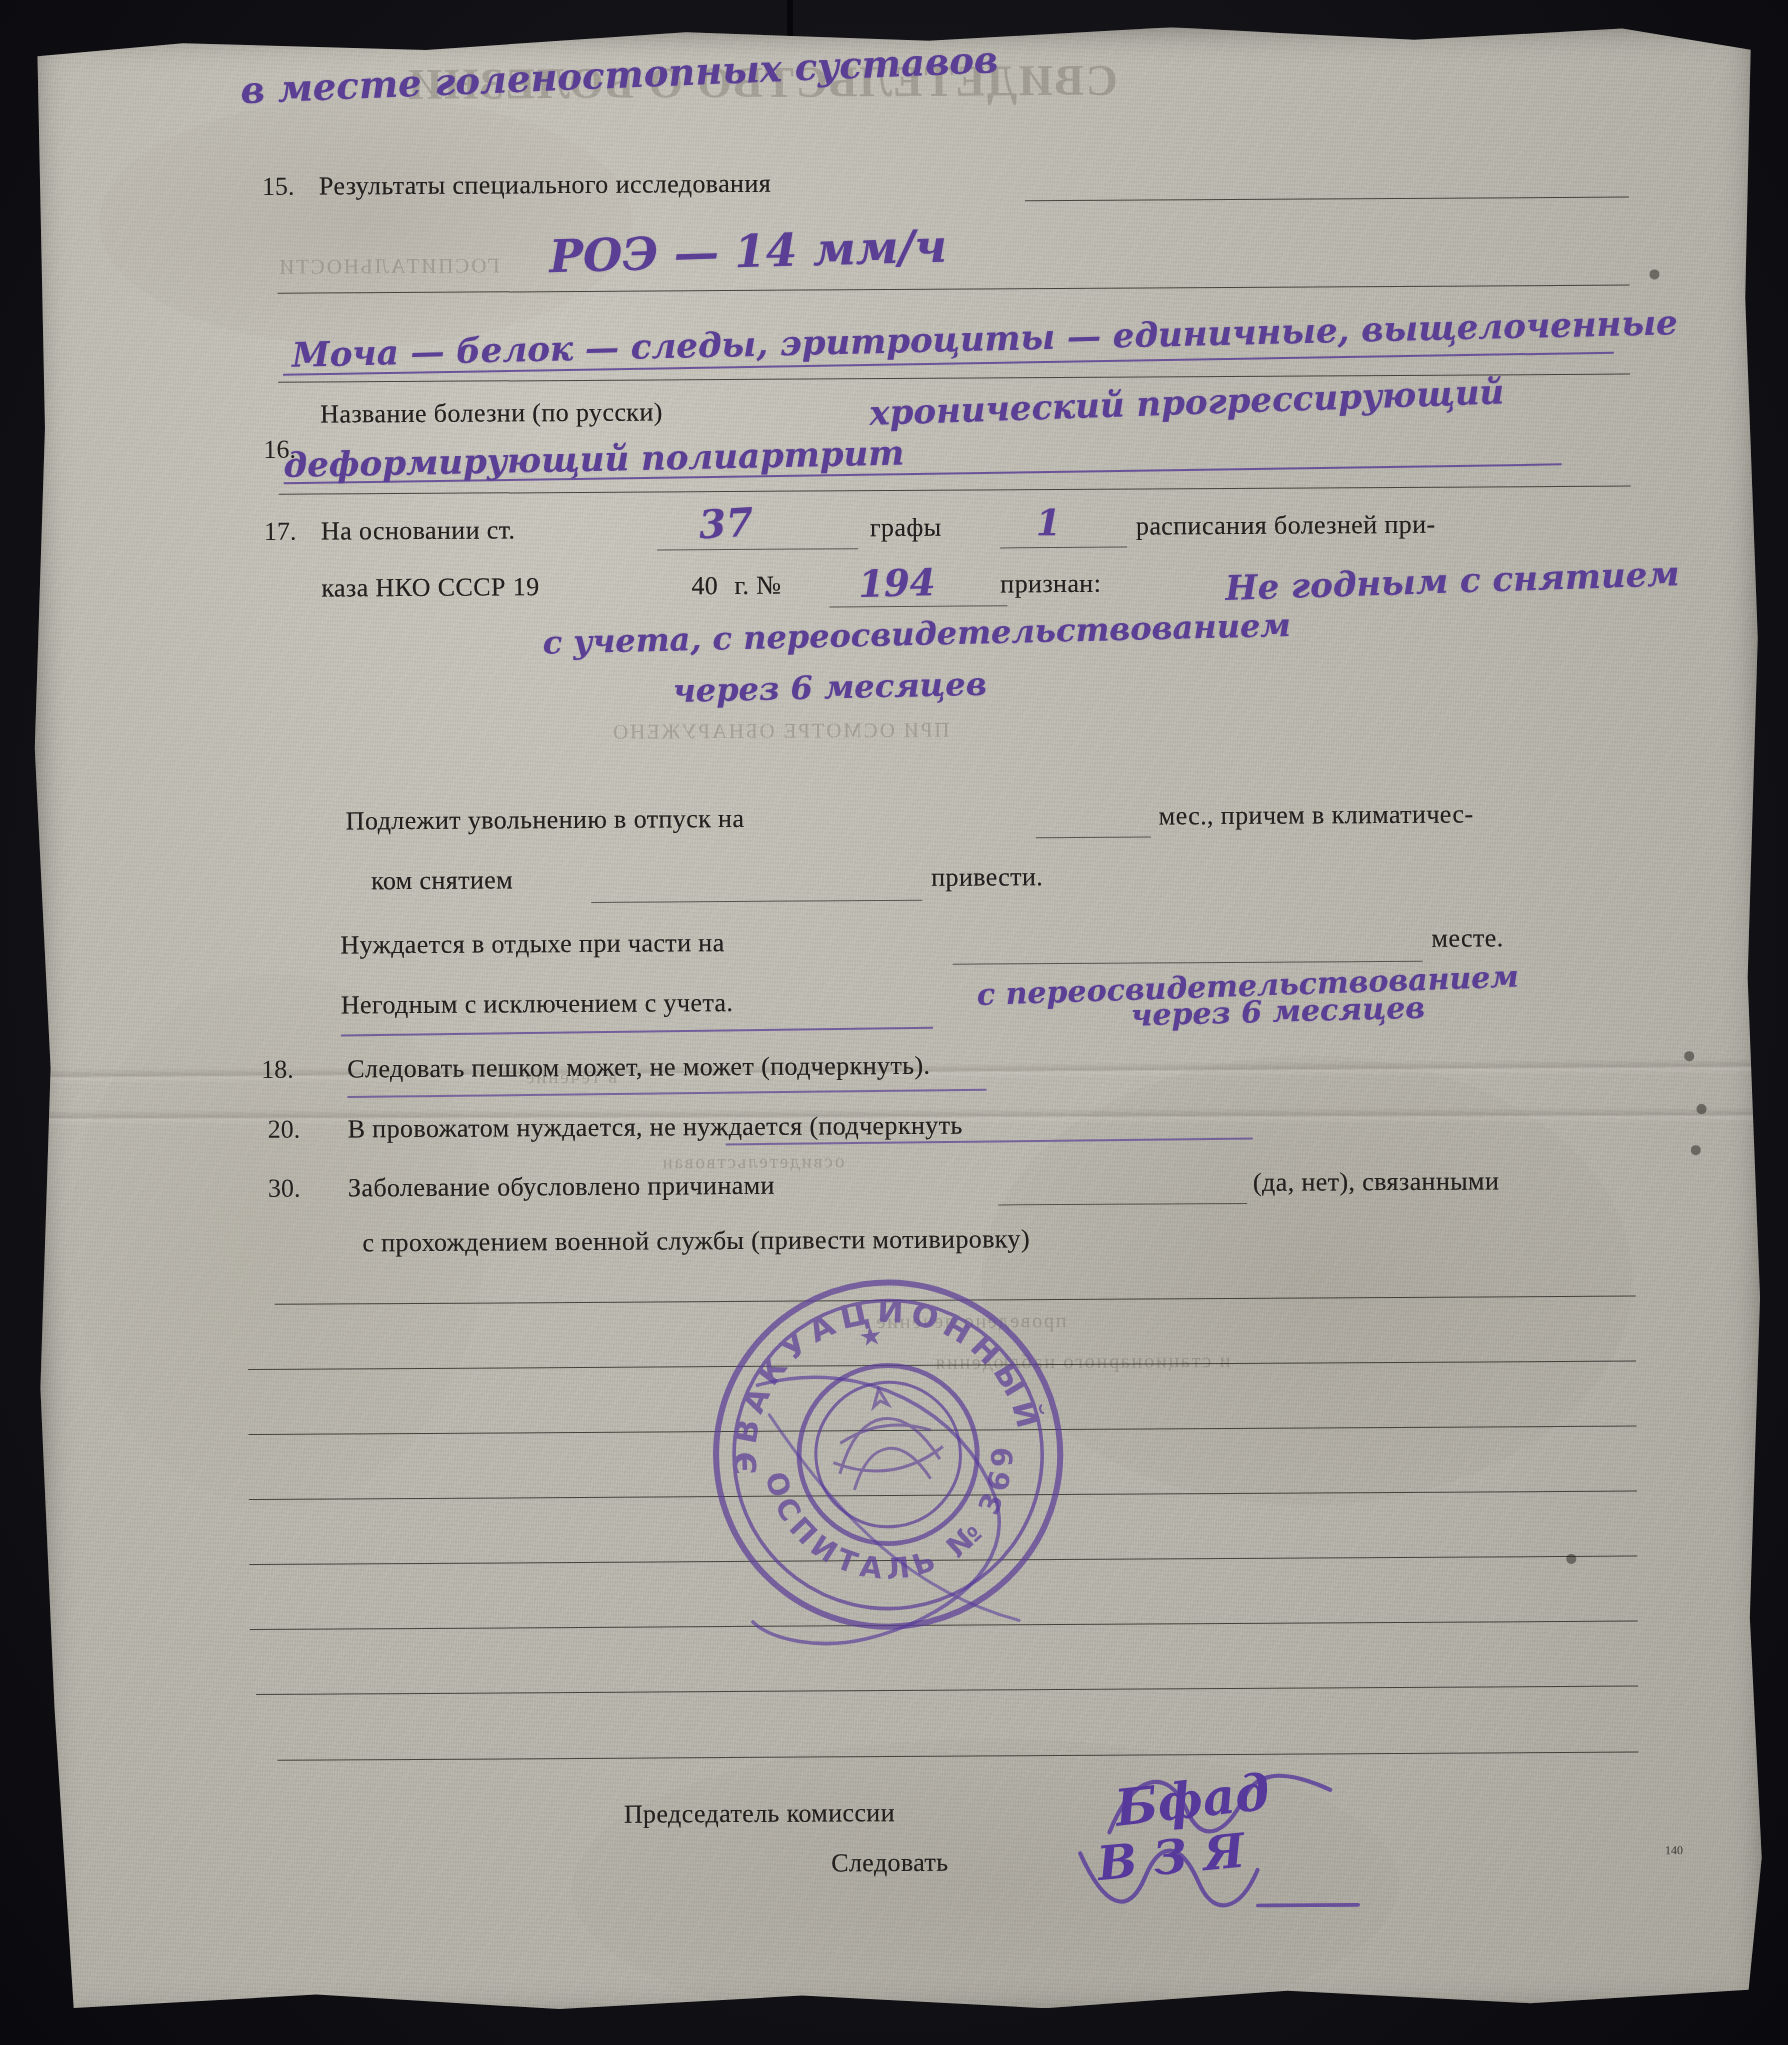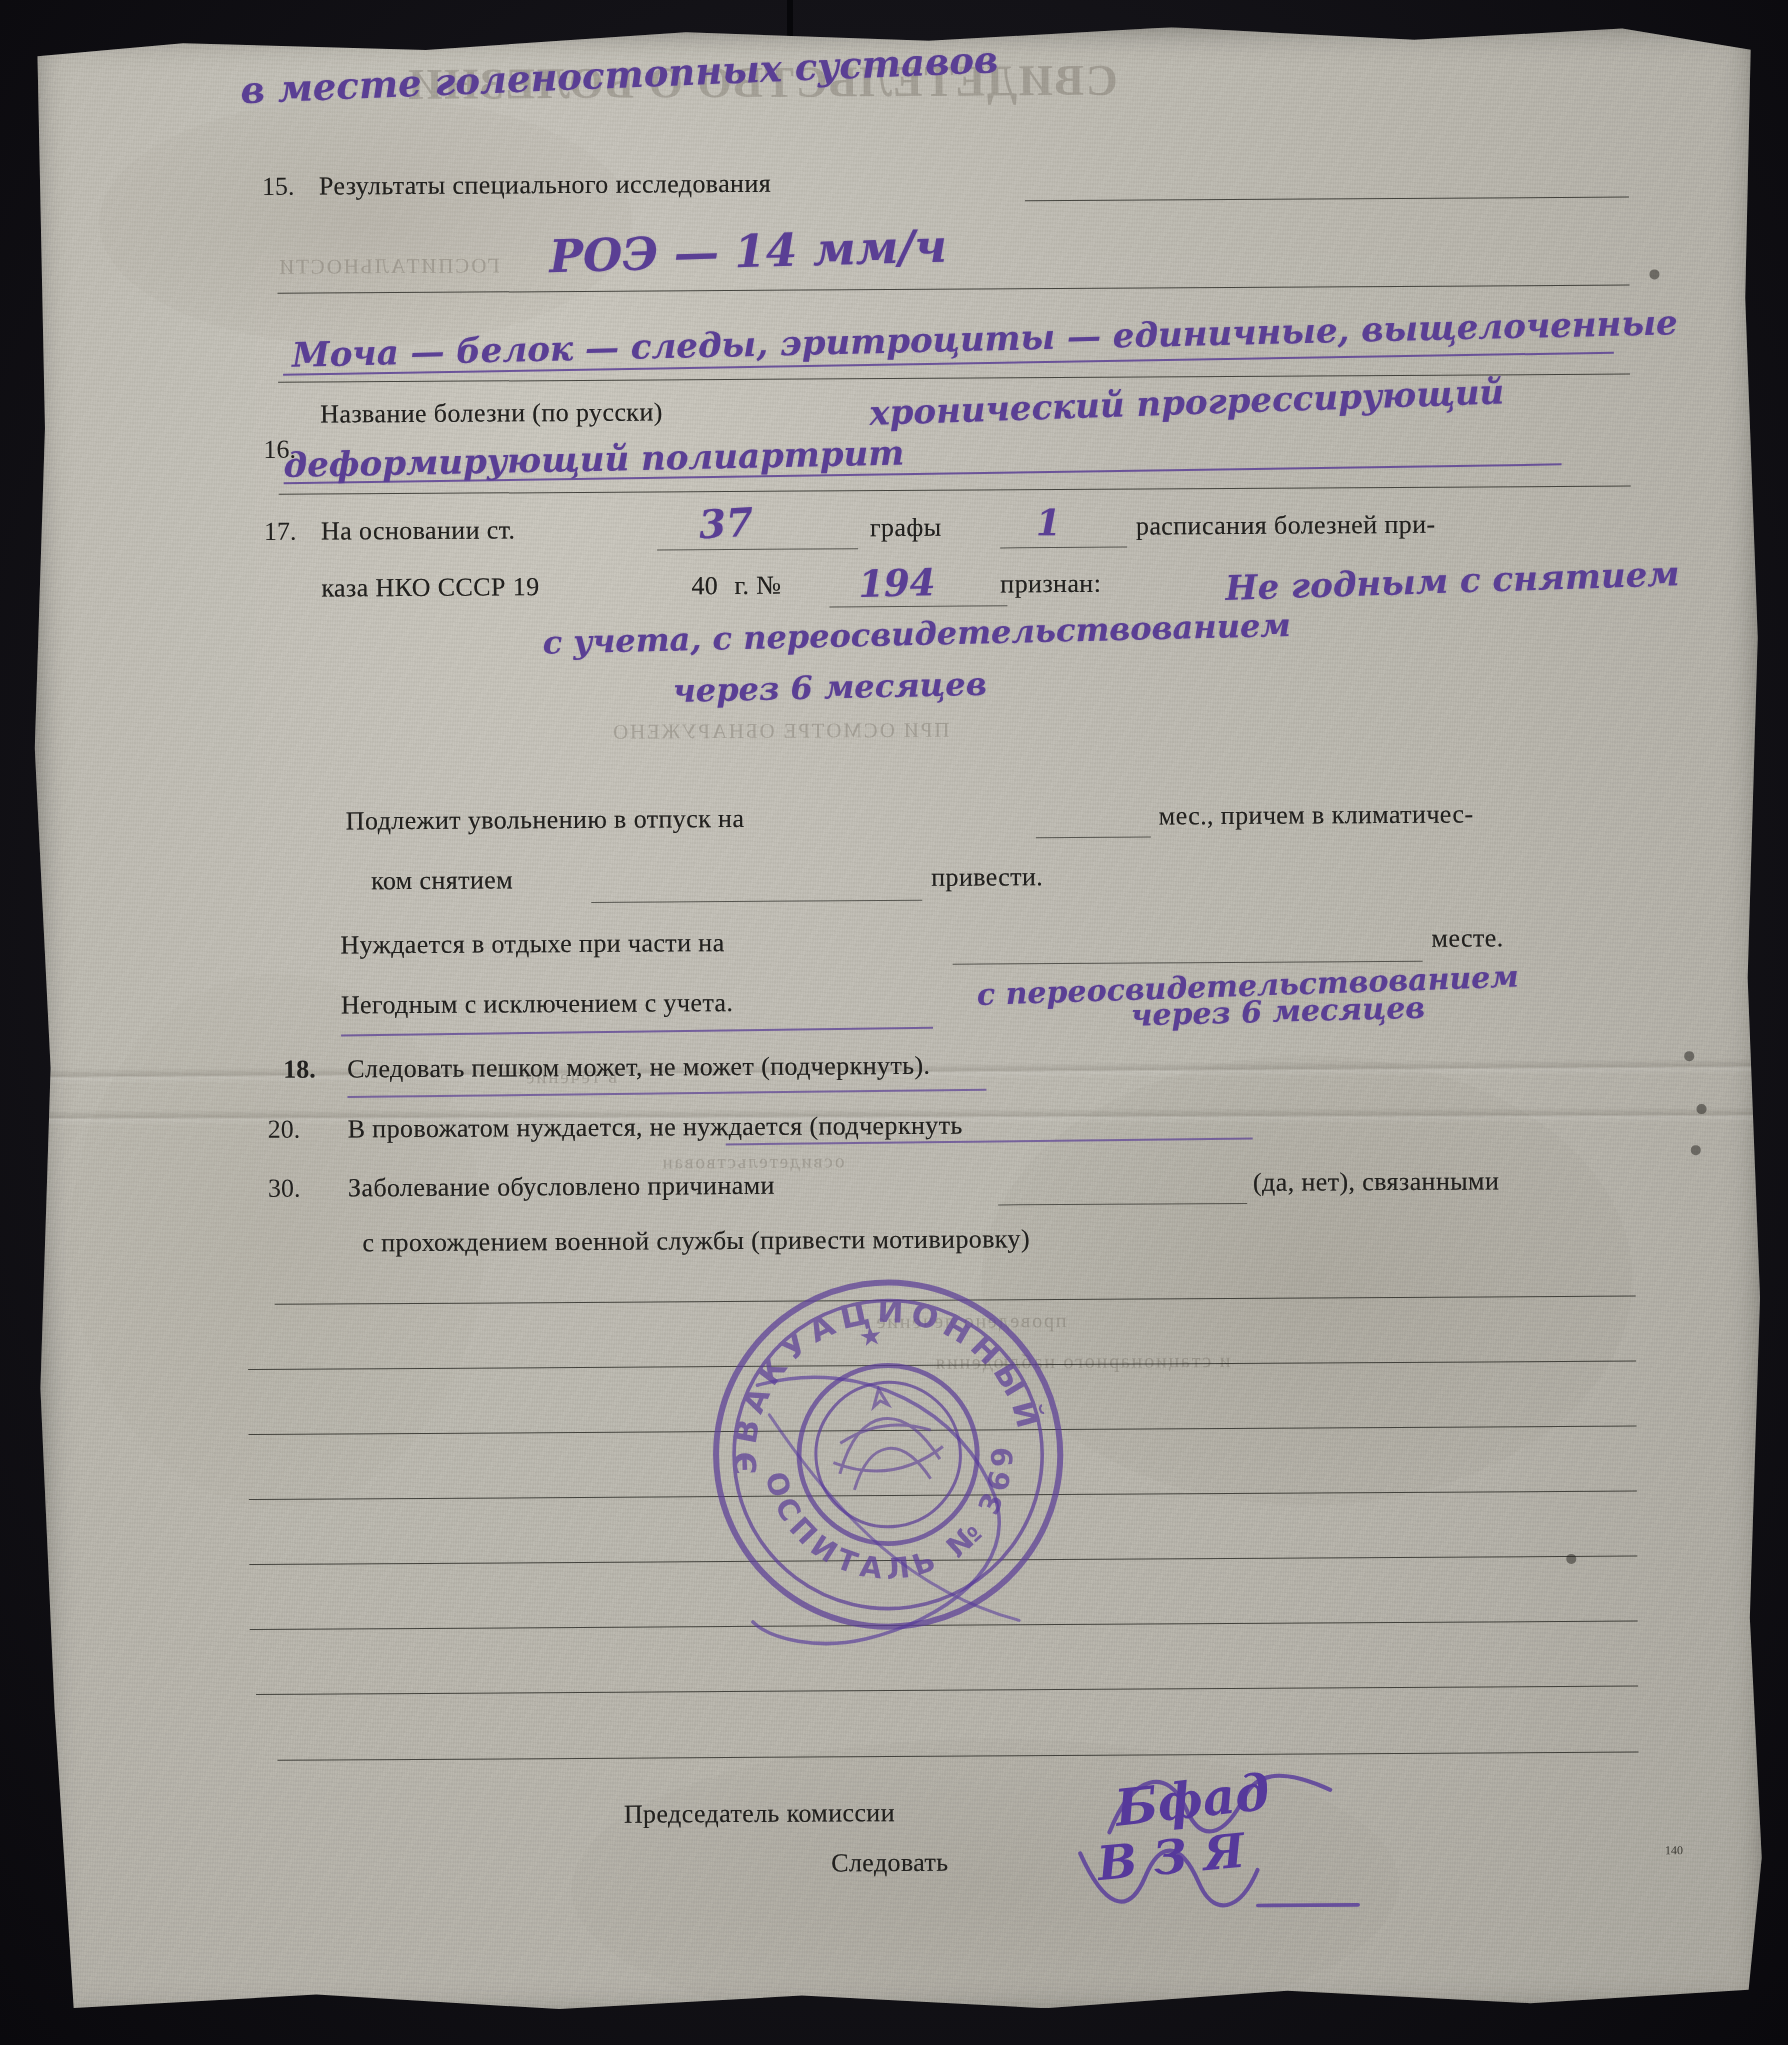--- a/index.html
+++ b/index.html
@@ -238,21 +238,21 @@
     <div class="line" style="left:339px; top:840px;">ком снятием</div>
     <div class="rule thin" style="left:559px; top:877px; width:331px;"></div>
     <div class="line" style="left:899px; top:840px;">привести.</div>
 
     <div class="line" style="left:308px; top:904px;">Нуждается в отдыхе при части на</div>
     <div class="rule thin" style="left:920px; top:941px; width:470px;"></div>
     <div class="line" style="left:1399px; top:904px;">месте.</div>
 
     <div class="line" style="left:308px; top:964px;">Негодным с исключением с учета.</div>
 
-    <div class="num" style="left:250px; top:1028px;font-weight:bold;">18.</div>
+    <div class="num" style="left:228px; top:1028px;">18.</div>
     <div class="line" style="left:314px; top:1028px;">Следовать пешком может, не может (подчеркнуть).</div>
 
     <div class="num" style="left:234px; top:1088px;">20.</div>
     <div class="line" style="left:314px; top:1088px;">В провожатом нуждается, не нуждается (подчеркнуть</div>
 
     <div class="num" style="left:234px; top:1147px;">30.</div>
     <div class="line" style="left:314px; top:1147px;">Заболевание обусловлено причинами</div>
     <div class="rule thin" style="left:964px; top:1182px; width:249px;"></div>
     <div class="line" style="left:1219px; top:1147px;">(да, нет), связанными</div>
     <div class="line" style="left:328px; top:1202px;">с прохождением военной службы (привести мотивировку)</div>

